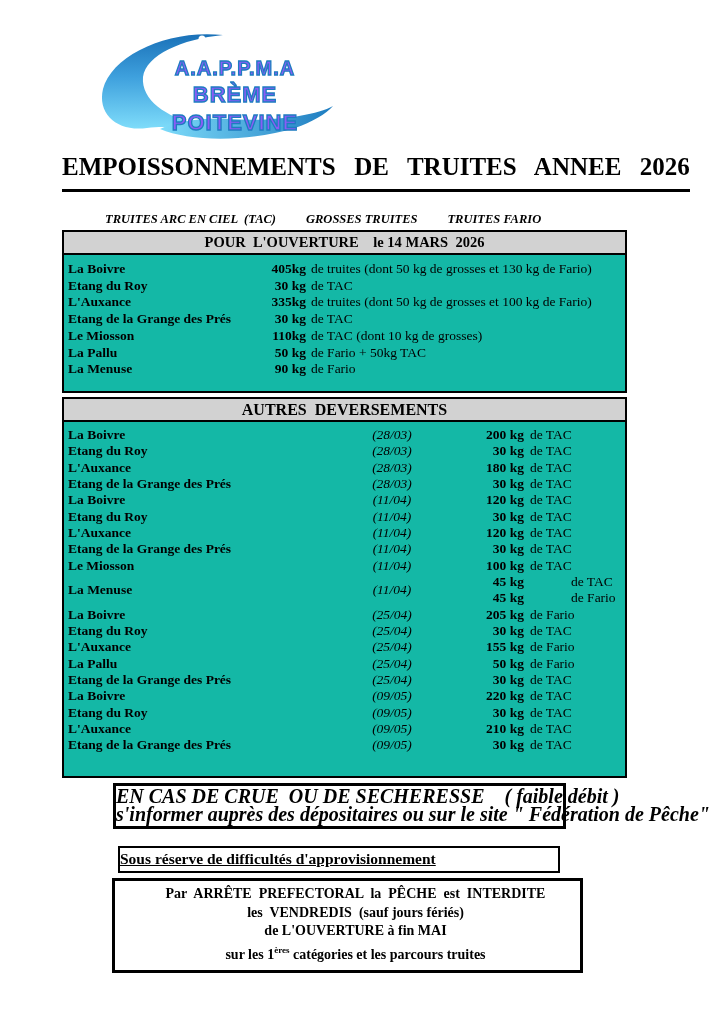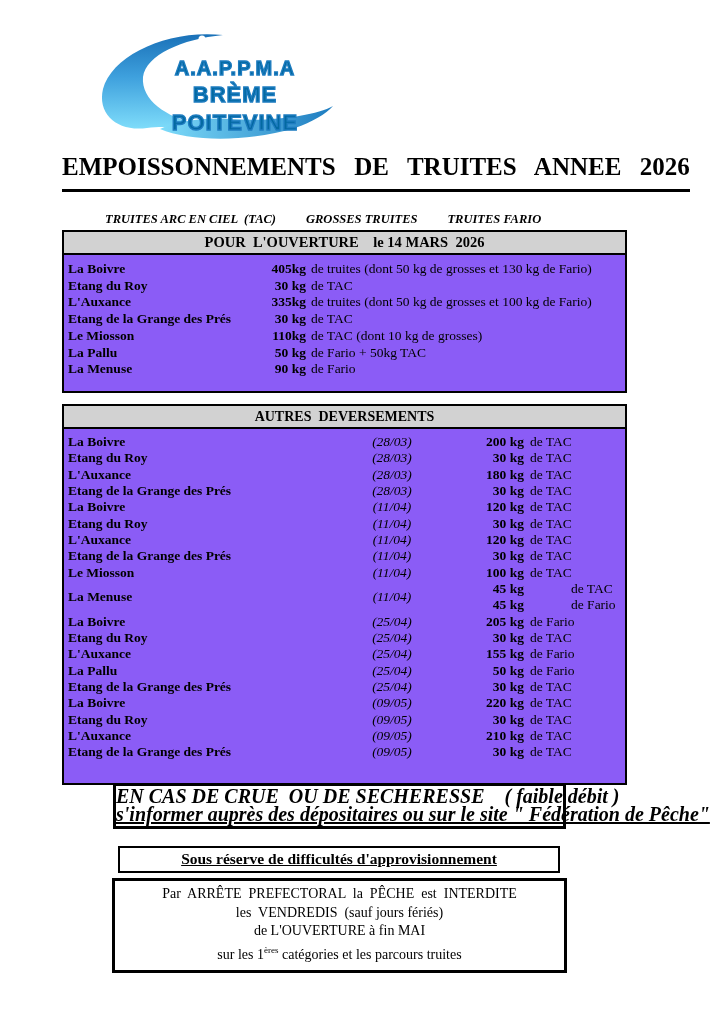--- a/index.html
+++ b/index.html
@@ -5,65 +5,65 @@
   html,body{margin:0;padding:0;background:#888;}
   .page{position:relative;width:724px;height:1024px;background:#ffffff;overflow:hidden;
         font-family:"Liberation Serif", serif;color:#000;}
   .pre{white-space:pre;}
 
   
   .logo{position:absolute;left:90px;top:25px;width:250px;height:125px;}
   .logo svg{position:absolute;left:0;top:0;}
   .logo-text{position:absolute;left:40px;top:30px;width:210px;text-align:center;
              font-family:"Liberation Sans", sans-serif;font-weight:bold;
-             color:#0369a1;-webkit-text-stroke:1.3px #1e7cc0;letter-spacing:1px;}
+             color:#8b5cf6;-webkit-text-stroke:1.3px #1e7cc0;letter-spacing:1px;}
   .logo-l1{font-size:20px;line-height:26px;}
   .logo-l2{font-size:22px;line-height:28px;}
 
   
   .title{position:absolute;top:153px;left:62px;width:566px;text-align:center;}
   .title span{display:inline-block;font-size:25px;font-weight:bold;white-space:pre;
               border-bottom:3px solid #000;padding-bottom:8px;word-spacing:3px;}
   .subtitle{position:absolute;top:212px;left:105px;display:flex;gap:30px;
             font-style:italic;font-weight:bold;font-size:12.5px;}
 
   
   .tbl{position:absolute;left:62px;top:230px;width:565px;font-size:13.5px;border-radius:20px;}
   .thead{border:2px solid #000;background:#d2d2d2;text-align:center;
          font-weight:bold;font-size:14.5px;line-height:17px;padding:2px 0;white-space:pre;}
-  .tbody{border:2px solid #000;border-top:none;background:#8b5cf6;}
+  .tbody{border:2px solid #000;border-top:none;background:#14b8a6;}
   .body1{padding:6px 0 13px 0;}
-  .thead2{margin-top:11px;border:2px solid #000;font-size:14px;}
+  .thead2{margin-top:4px;border:2px solid #000;font-size:16px;}
   .tbody2{border:2px solid #000;border-top:none;padding:5px 0 22px 0;}
 
   .row1{display:flex;line-height:16.7px;}
   .r1name{font-weight:bold;padding-left:4px;width:192px;flex:none;}
   .r1qty{display:inline-block;width:46px;text-align:right;font-weight:bold;white-space:pre;}
   .r1rest{margin-left:5px;}
 
   .row2{display:grid;grid-template-columns:293px 70px 97px 1fr;line-height:16.35px;}
   .r2name{font-weight:bold;padding-left:4px;}
   .r2date{text-align:center;font-style:italic;}
   .r2qty{text-align:right;font-weight:bold;white-space:pre;}
   .r2unit{padding-left:6px;}
   .vc{align-self:center;}
   .dblwrap{grid-column:3/5;display:grid;}
   .dline{display:grid;grid-template-columns:97px 1fr;gap:41px;}
 
   
   .note1{position:absolute;left:113px;top:783px;width:447px;border:3px solid #000;
          text-align:center;font-style:italic;font-weight:bold;font-size:20px;
          line-height:17.5px;padding:2px 0 3px 0;}
-  .note1 .u{text-decoration:underline;}
+  .note1 .u{}
   .note2{position:absolute;left:118px;top:846px;width:438px;border:2px solid #000;
-         text-align:center;font-weight:bold;font-size:15.5px;padding:2px 0 3px 0;}
+         text-align:left;font-weight:bold;font-size:15.5px;padding:2px 0 3px 0;}
   .note2 span{text-decoration:underline;}
   .note3{position:absolute;left:112px;top:878px;width:449px;border:3px solid #000;
-         text-align:center;font-weight:normal;font-size:14px;line-height:18.5px;
-         padding:4px 0 6px 0;}
+         text-align:center;font-weight:bold;font-size:14px;line-height:18.5px;
+         padding:4px 0 6px 16px;}
   .note3 sup{font-size:9px;}
 </style>
 </head>
 <body>
 
 <div class="page">
 
   <div class="logo">
     <svg width="250" height="125" viewBox="0 0 250 125">
       <defs>

